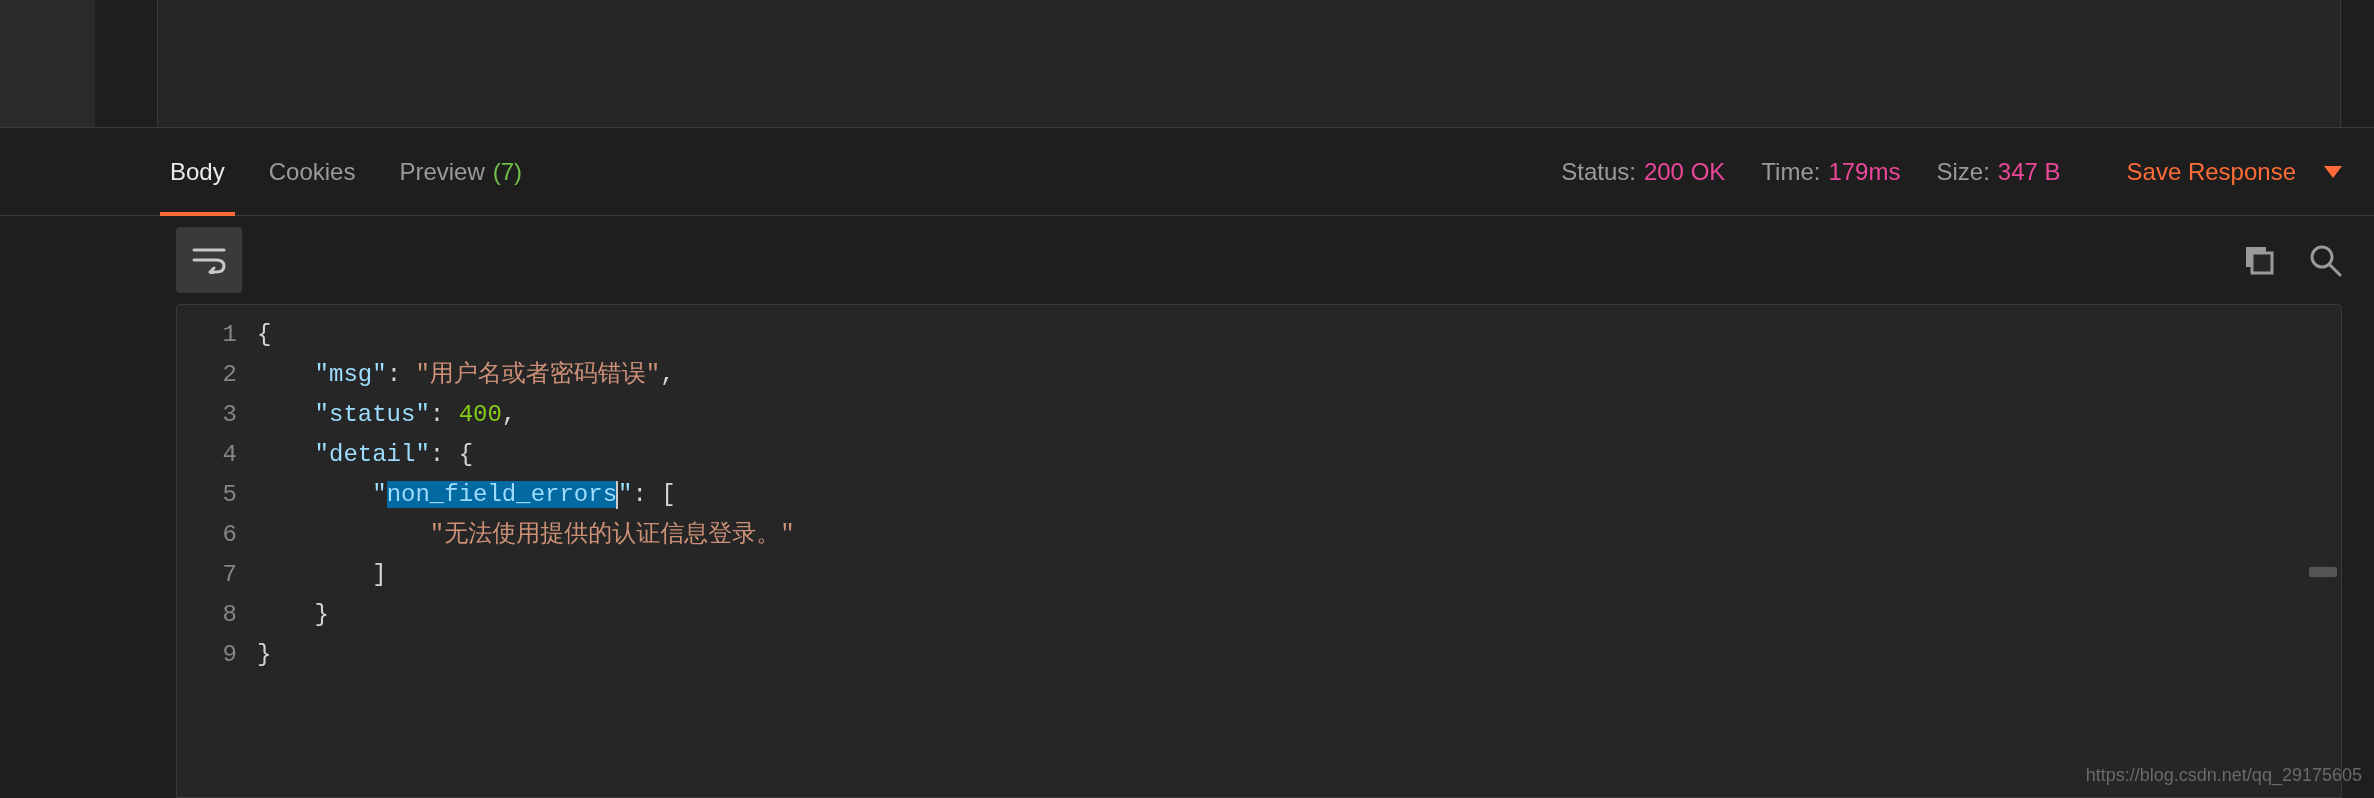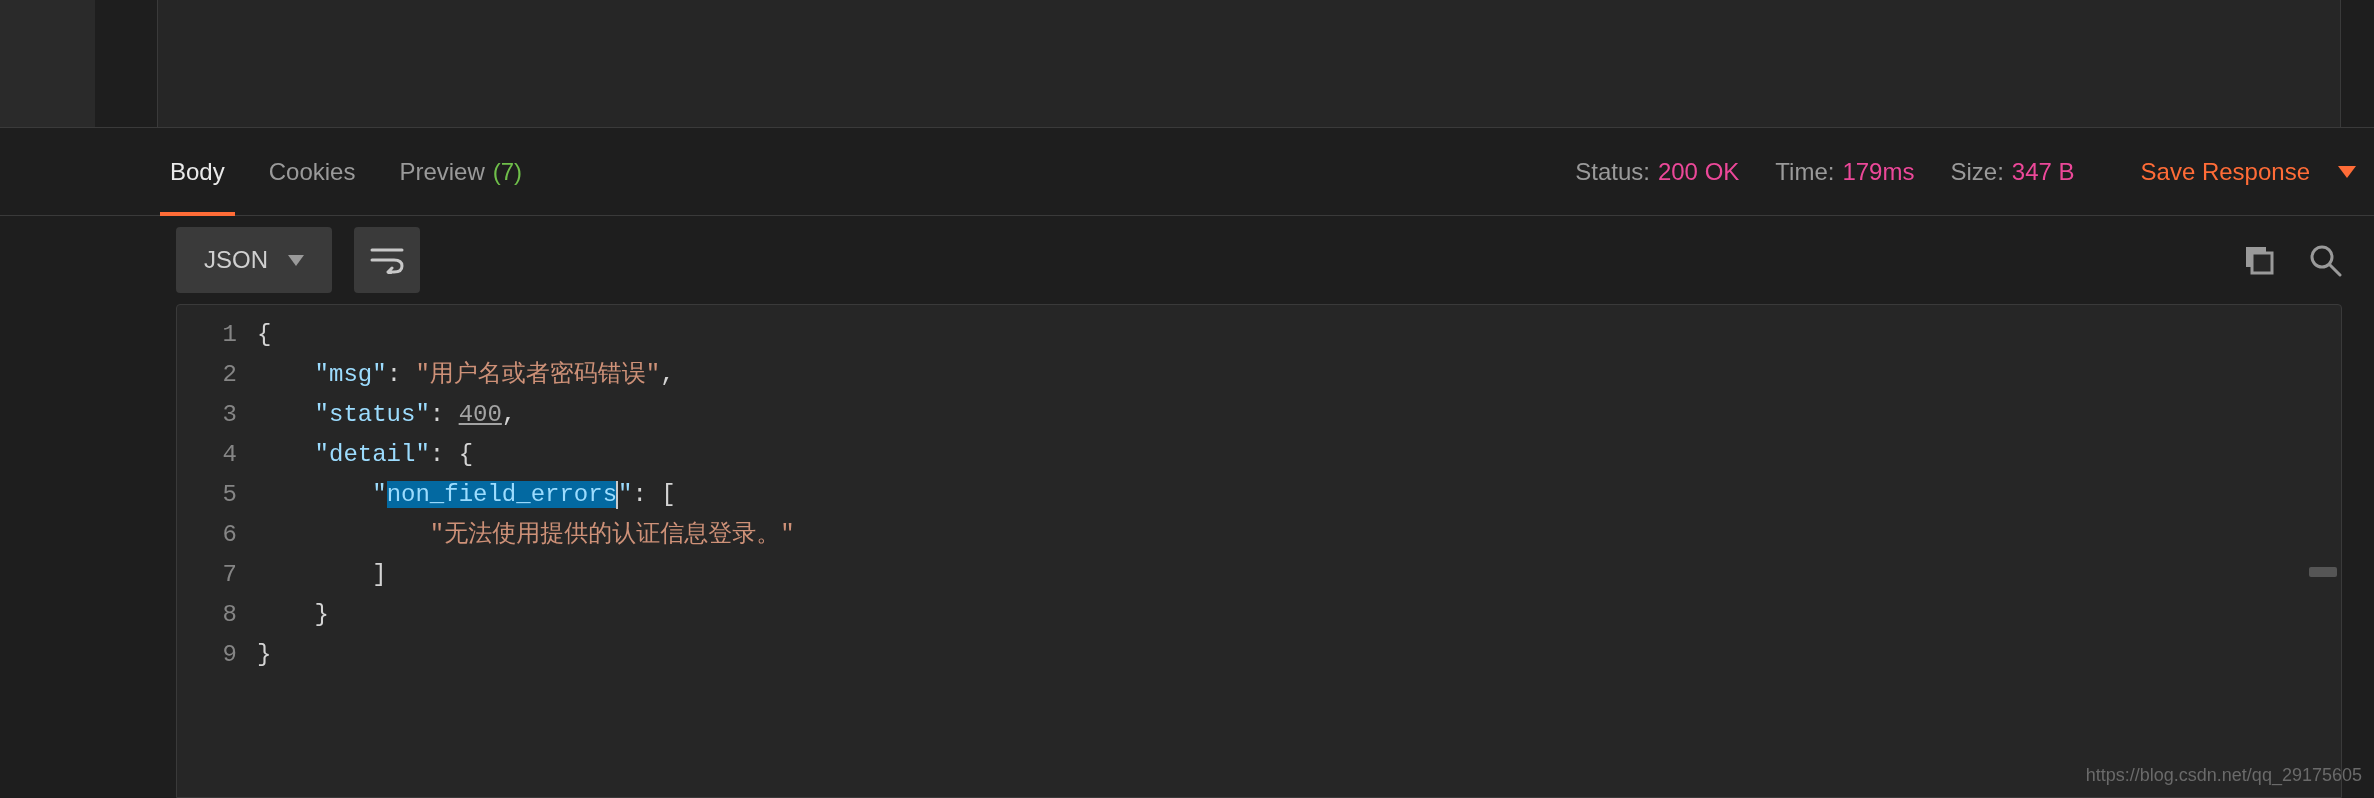--- a/index.html
+++ b/index.html
@@ -8,21 +8,21 @@
   .root { display: flex; flex-direction: column; width: 100%; height: 100%; }
 
   
   .top-area { height: 128px; display: flex; border-bottom: 1px solid #3a3a3a; }
   .top-left-gutter { width: 158px; height: 100%; background: #1e1e1e; border-right: 1px solid #3a3a3a; display:flex; }
   .top-left-inner { width: 95px; height: 100%; background: #2a2a2a; }
   .top-rest { flex: 1; background: #262626; }
   .top-rightbar { width: 34px; background: #1e1e1e; border-left: 1px solid #3a3a3a; }
 
   
-  .resp-header { display: flex; align-items: center; height: 88px; padding: 0 18px 0 0; border-bottom: 1px solid #3a3a3a; position: relative; }
+  .resp-header { display: flex; align-items: center; height: 88px; padding: 0 32px 0 0; border-bottom: 1px solid #3a3a3a; position: relative; }
   .resp-header .tabs { display: flex; align-items: center; height: 100%; padding-left: 170px; gap: 44px; font-size: 24px; color: #9a9a9a; }
   .resp-header .tab { cursor: pointer; height: 100%; display: flex; align-items: center; position: relative; }
   .resp-header .tab.active { color: #eaeaea; }
   .resp-header .tab.active::after { content:""; position:absolute; left:-10px; right:-10px; bottom:-1px; height:4px; background:#ff6c37; }
   .headers-count { color: #6fbf4a; margin-left: 8px; }
   .stats { margin-left: auto; display: flex; align-items: center; gap: 36px; font-size: 24px; color: #9a9a9a; }
   .stat-value { color: #ec4899; margin-left: 8px; }
   .save-response { color: #ff6c37; font-size: 24px; display: flex; align-items: center; gap: 28px; cursor: pointer; margin-left: 30px; }
   .save-response .caret { width:0; height:0; border-left:9px solid transparent; border-right:9px solid transparent; border-top:12px solid #ff6c37; }
 
@@ -41,21 +41,21 @@
   .icon-btn svg { width:34px; height:34px; display:block; }
 
   
   .code-area { flex:1; background:#262626; margin: 0 32px 0 176px; border:1px solid #3a3a3a; border-radius:4px 4px 0 0; overflow:hidden; position:relative; }
   .code-lines { font-family: "Consolas","Menlo","Courier New",monospace; font-size:24px; line-height:40px; padding-top:10px; }
   .code-line { display:flex; }
   .gutter { width:80px; text-align:right; padding-right:20px; color:#858585; user-select:none; }
   .code { white-space:pre; color:#d4d4d4; }
   .tok-key { color:#9cdcfe; }
   .tok-str { color:#ce9178; }
-  .tok-num { color:#a3a3a3;text-decoration:underline; }
+  .tok-num { color:#84cc16; }
   .tok-punc { color:#d4d4d4; }
   .sel { background:#0369a1;text-align:right; }
   .caret-line { display:inline-block; width:2px; height:28px; background:#cccccc; vertical-align:middle; margin-left:-1px; }
   .scroll-mark { position:absolute; right:4px; top:262px; width:28px; height:10px; background:#555; border-radius:2px; }
 
   
   .watermark { position:absolute; right:12px; bottom:12px; font-size:18px; color:#6a6a6a; font-family:Arial,sans-serif; }
 </style>
 </head>
 <body>
@@ -94,24 +94,20 @@
         <span>Size:</span><span class="stat-value">347 B</span>
       </span>
       <span class="save-response">
         <span>Save Response</span>
         <span class="caret"></span>
       </span>
     </div>
   </div>
 
   <div class="toolbar">
-    <div class="btn-single json-select">
-      <span>JSON</span>
-      <span class="small-caret"></span>
-    </div>
     <div class="btn-single wrap-btn">
       <svg viewBox="0 0 34 28">
         <path d="M2 4 H32 M2 14 H24 Q32 14 32 20 Q32 26 24 26 H18 M18 26 L22 22 M18 26 L22 30" stroke="#c8c8c8" stroke-width="3" fill="none" stroke-linecap="round"></path>
       </svg>
     </div>
     <div class="right-icons">
       <span class="icon-btn">
         <svg viewBox="0 0 34 34">
           <rect x="4" y="4" width="20" height="20" fill="#9a9a9a"></rect>
           <rect x="10" y="10" width="20" height="20" fill="#262626" stroke="#9a9a9a" stroke-width="3"></rect>

